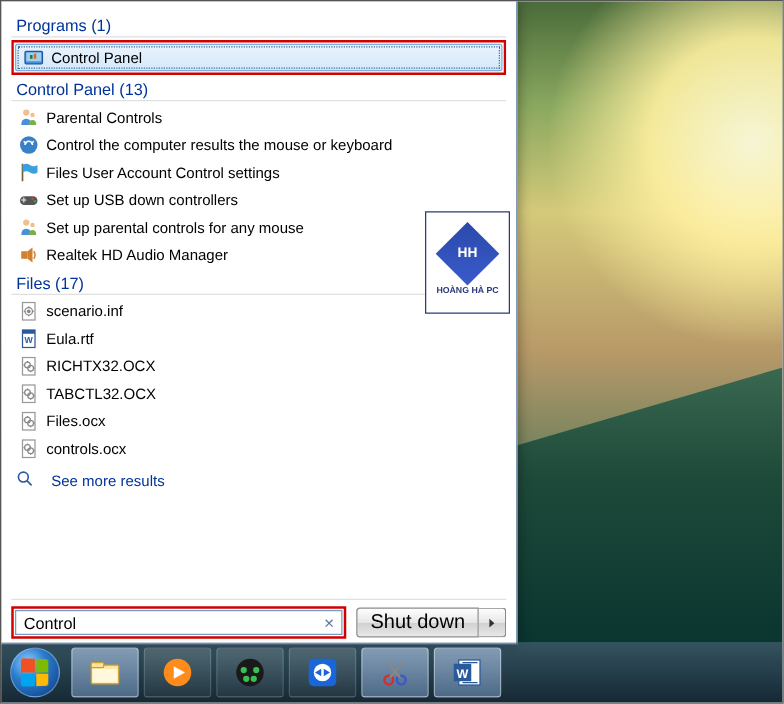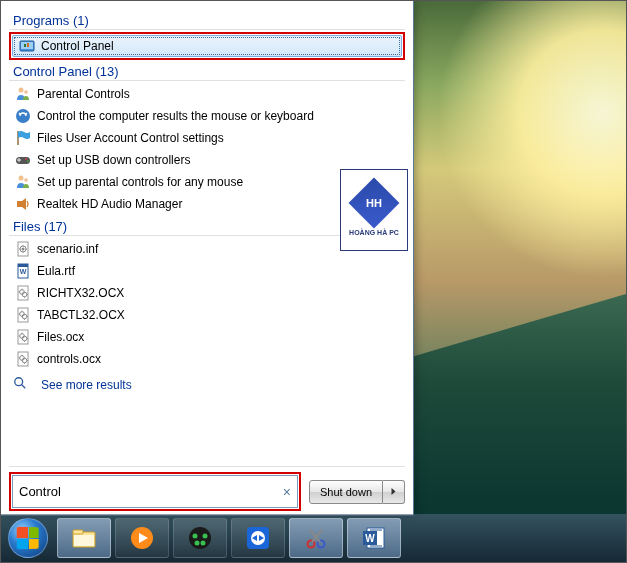--- a/index.html
+++ b/index.html
@@ -99,21 +99,21 @@
 .search-wrap {
   flex: 1;
   border: 2px solid #d30000;
   padding: 1px;
 }
 .search-box {
   display: flex;
   align-items: center;
   border: 1px solid #7a9ec2;
   background: #fff;
-  height: 33px;
+  height: 20px;
   padding: 0 4px;
 }
 .search-box input {
   flex: 1;
   border: none;
   outline: none;
   font-family: inherit;
   font-size: 13px;
   padding: 0 2px;
 }
@@ -125,21 +125,21 @@
 }
 .shutdown-group {
   display: flex;
   height: 24px;
 }
 .shutdown-btn {
   background: linear-gradient(180deg, #fefefe 0%, #e6e6e6 50%, #d0d0d0 51%, #e8e8e8 100%);
   border: 1px solid #8a8a8a;
   border-radius: 3px 0 0 3px;
   padding: 0 10px;
-  font-size: 11px;
+  font-size: 16px;
   font-family: inherit;
   cursor: pointer;
 }
 .shutdown-arrow {
   background: linear-gradient(180deg, #fefefe 0%, #e6e6e6 50%, #d0d0d0 51%, #e8e8e8 100%);
   border: 1px solid #8a8a8a;
   border-left: none;
   border-radius: 0 3px 3px 0;
   width: 22px;
   display: flex;

